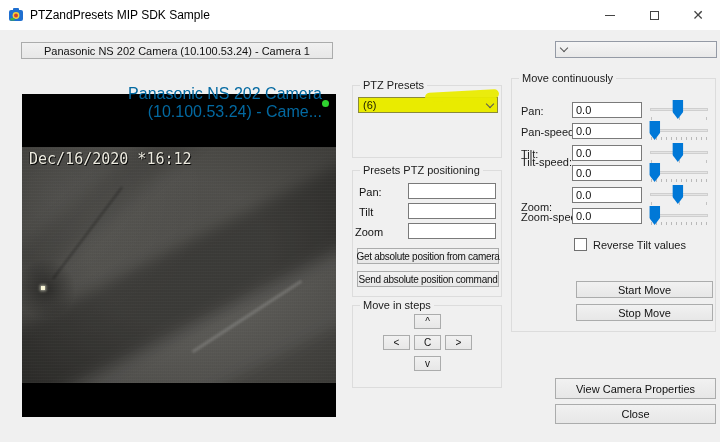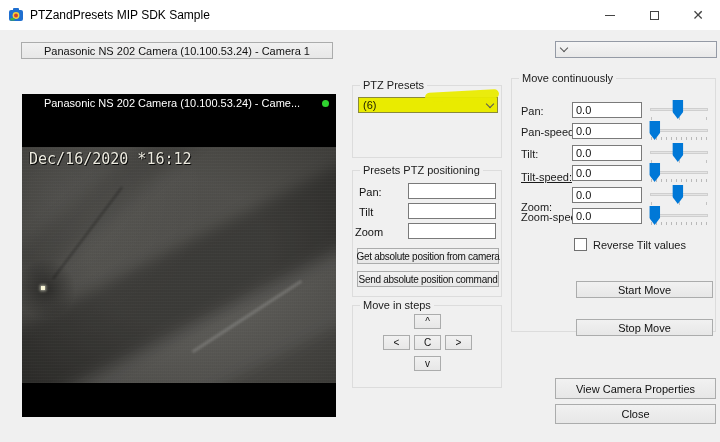--- a/index.html
+++ b/index.html
@@ -29,21 +29,21 @@
   .chev{display:inline-block;width:6px;height:6px;border-right:1px solid #555;border-bottom:1px solid #555;
         transform:rotate(45deg);margin-top:-3px;}
   
   #camera-selector{left:21px;top:42px;width:312px;height:17px;font-size:11px;}
   #datetime{position:absolute;left:555px;top:41px;width:162px;height:17px;background:linear-gradient(#f5f5f5,#e9e9e9);
             border:1px solid #949aa5;display:flex;align-items:center;padding:0 5px;}
   #datetime .dt-text{flex:1;}
   
   #video{position:absolute;left:22px;top:94px;width:314px;height:323px;background:#000;}
   #video-header{position:absolute;left:0;top:0;width:100%;height:18px;display:flex;align-items:center;justify-content:center;}
-  #video-header .vh-text{color:#ffffff;font-size:11px;padding-right:14px;}
+  #video-header .vh-text{color:#0369a1;font-size:16px;padding-right:14px;text-align:right;}
   #live-dot{position:absolute;right:7px;top:6px;width:7px;height:7px;border-radius:50%;}
   #frame{position:absolute;left:0;top:53px;width:314px;height:236px;overflow:hidden;
     background:
       radial-gradient(ellipse at 50% 45%, rgba(255,255,255,0.03) 40%, rgba(0,0,0,0.20) 100%),
       radial-gradient(circle at 10% 20%, rgba(255,255,255,0.05), transparent 45%),
       #4a4945;}
   .band{position:absolute;filter:blur(7px);}
   #band-main{left:-60px;top:95px;width:470px;height:80px;background:rgba(0,0,0,0.26);transform:rotate(-27deg);}
   #band-upper{left:-30px;top:20px;width:260px;height:36px;background:rgba(0,0,0,0.12);transform:rotate(-40deg);}
   #line-upleft{position:absolute;left:8px;top:85px;width:115px;height:2px;background:rgba(0,0,0,0.30);
@@ -83,21 +83,21 @@
     background:#0078d7;clip-path:polygon(0 0,100% 0,100% 62%,50% 100%,0 62%);}
   .ticks{position:absolute;left:1px;right:1px;top:16px;height:4px;}
   .ticks.sparse{background:
       linear-gradient(90deg,#c2c2c2 0 1px,transparent 1px) left/1px 3px no-repeat,
       linear-gradient(90deg,#c2c2c2 0 1px,transparent 1px) center/1px 3px no-repeat,
       linear-gradient(90deg,#c2c2c2 0 1px,transparent 1px) right/1px 3px no-repeat;}
   .ticks.dense{background:repeating-linear-gradient(90deg,#b9b9b9 0 1px,transparent 1px 5px);height:3px;}
   #reverse-box{position:absolute;left:62px;top:159px;width:13px;height:13px;background:#fff;border:1px solid #707070;}
   #reverse-label{position:absolute;left:81px;top:160px;}
   #start-btn{left:64px;top:202px;width:137px;height:17px;}
-  #stop-btn{left:64px;top:240px;width:137px;height:17px;}
+  #stop-btn{left:64px;top:225px;width:137px;height:17px;}
   
   #props-btn{left:555px;top:378px;width:161px;height:21px;}
   #close-btn{left:555px;top:404px;width:161px;height:20px;}
 </style>
 </head>
 <body>
 
 <div id="win">
 
   <div id="titlebar">
@@ -195,21 +195,21 @@
     </div>
 
     <span class="mc-label" style="top:69px;">Tilt:</span>
     <input class="tb mc-input" style="top: 66px;" value="0.0">
     <div class="slider" style="top:64px;">
       <div class="track"></div>
       <div class="ticks sparse"></div>
       <div class="thumb" style="left: 48%;"></div>
     </div>
 
-    <span class="mc-label" style="top:92px;text-decoration:underline;">Tilt-speed:</span>
+    <span class="mc-label" style="top:77px;">Tilt-speed:</span>
     <input class="tb mc-input" style="top: 86px;" value="0.0">
     <div class="slider" style="top:84px;">
       <div class="track"></div>
       <div class="ticks dense"></div>
       <div class="thumb" style="left: 8%;"></div>
     </div>
 
     <span class="mc-label" style="top:122px;">Zoom:</span>
     <input class="tb mc-input" style="top: 108px;" value="0.0">
     <div class="slider" style="top:106px;">

